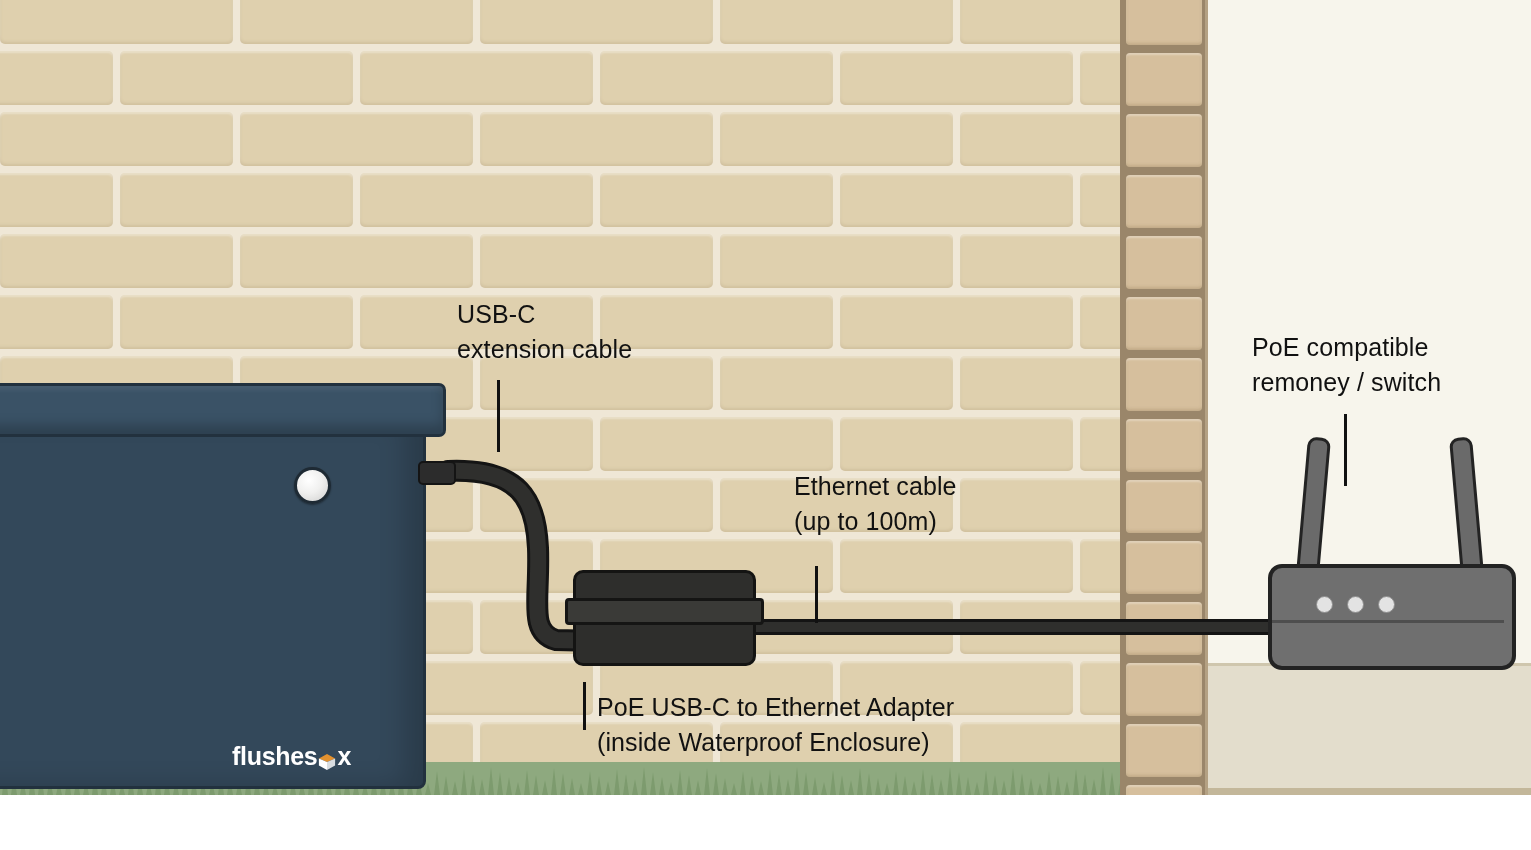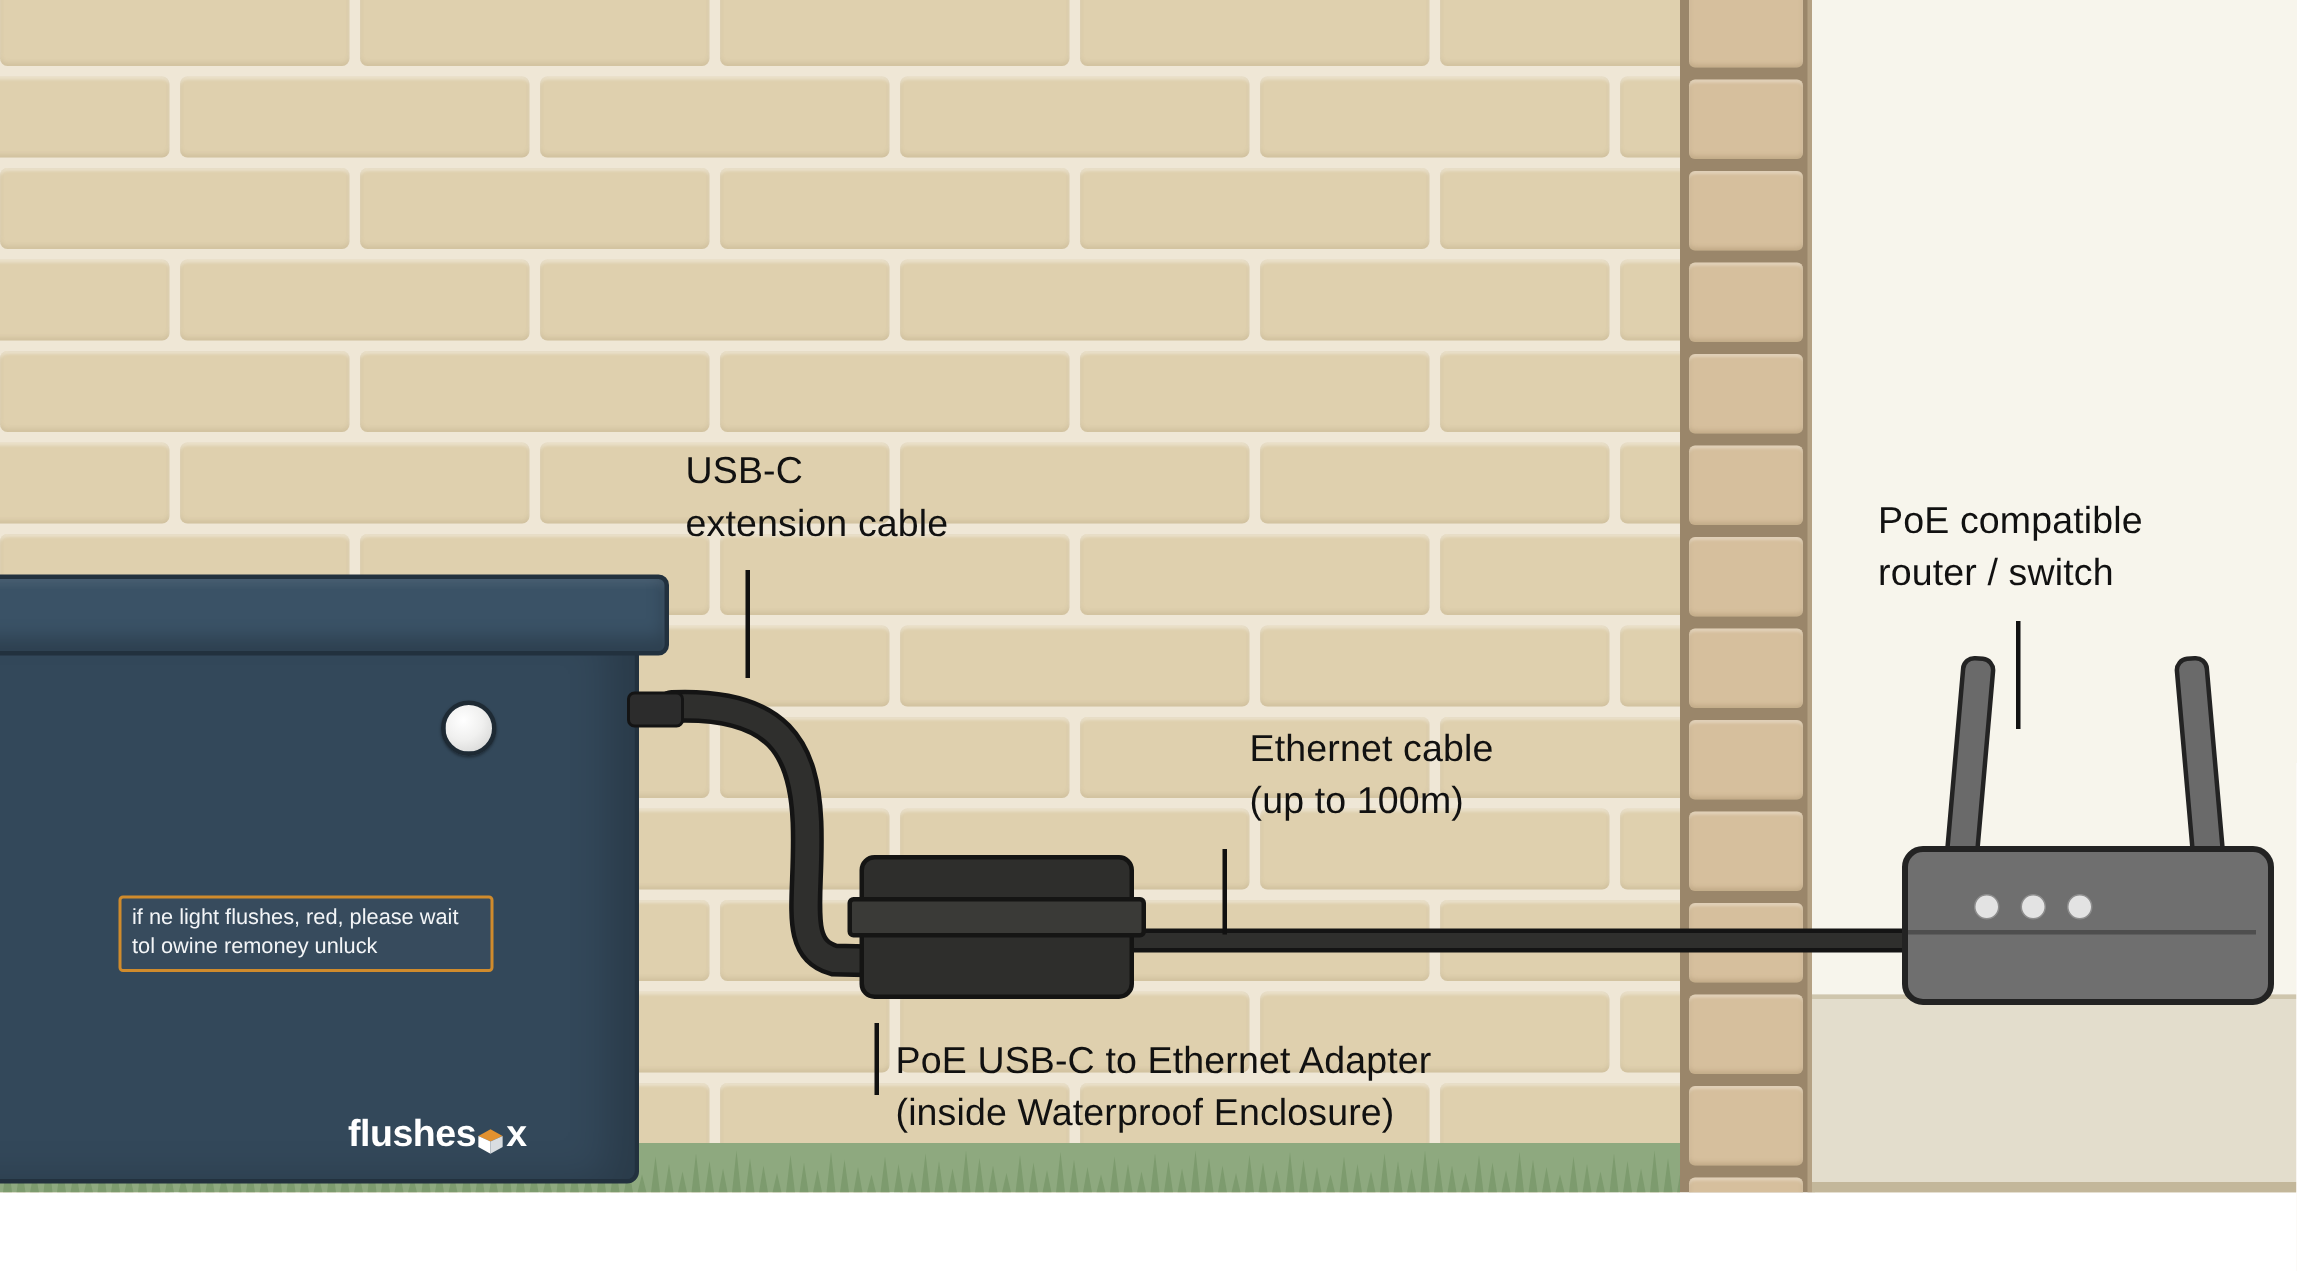--- a/index.html
+++ b/index.html
@@ -425,21 +425,20 @@
       <path d="M 448 471 C 520 468, 536 500, 538 548 C 540 600, 528 632, 556 640 L 600 641" fill="none" stroke="#141414" stroke-width="22" stroke-linecap="round"></path>
       <path d="M 448 471 C 520 468, 536 500, 538 548 C 540 600, 528 632, 556 640 L 600 641" fill="none" stroke="#2f2f2d" stroke-width="16" stroke-linecap="round"></path>
 
       <path d="M 748 627 L 1290 627" fill="none" stroke="#141414" stroke-width="16" stroke-linecap="round"></path>
       <path d="M 748 627 L 1290 627" fill="none" stroke="#2f2f2d" stroke-width="10" stroke-linecap="round"></path>
     </svg>
 
     <div class="pbox-body"></div>
     <div class="pbox-lid"></div>
     <div class="pbox-btn"></div>
-    <div class="pbox-note">if ne light flushes, red, please wait tol owine remoney unluck</div>
     <div class="pbox-logo">
       <span>flushes</span>
       <span class="logo-box">
         <svg viewBox="0 0 20 20" width="18" height="18">
           <path d="M10 1 L19 6 L10 10 L1 6 Z" fill="#E2912F"></path>
           <path d="M1 6 L10 10 L10 19 L1 14 Z" fill="#ffffff"></path>
           <path d="M19 6 L10 10 L10 19 L19 14 Z" fill="#d9dde0"></path>
         </svg>
       </span>
       <span>x</span>
@@ -455,25 +454,25 @@
     <div class="router-body"></div>
     <div class="router-seam"></div>
     <div class="router-led" style="left:1316px;"></div>
     <div class="router-led" style="left:1347px;"></div>
     <div class="router-led" style="left:1378px;"></div>
 
     <div id="annotations">
         <div class="label" style="left: 457px; top: 297px;">USB-C
 extension cable</div>
         <div class="leader" style="left: 497px; top: 380px; height: 72px;"></div>
-        <div class="label" style="left: 794px; top: 482px; margin-left: 39px;">Ethernet cable
+        <div class="label" style="left: 794px; top: 469px;">Ethernet cable
 (up to 100m)</div>
         <div class="leader" style="left: 815px; top: 566px; height: 57px;"></div>
         <div class="label" style="left: 597px; top: 690px;">PoE USB-C to Ethernet Adapter
 (inside Waterproof Enclosure)</div>
         <div class="leader" style="left: 583px; top: 682px; height: 48px;"></div>
         <div class="label" style="left: 1252px; top: 330px;">PoE compatible
-router / switch</div>
+remoney / switch</div>
         <div class="leader" style="left: 1344px; top: 414px; height: 72px;"></div>
       </div>
 
   </div>
 </div>
 
 </body></html>

